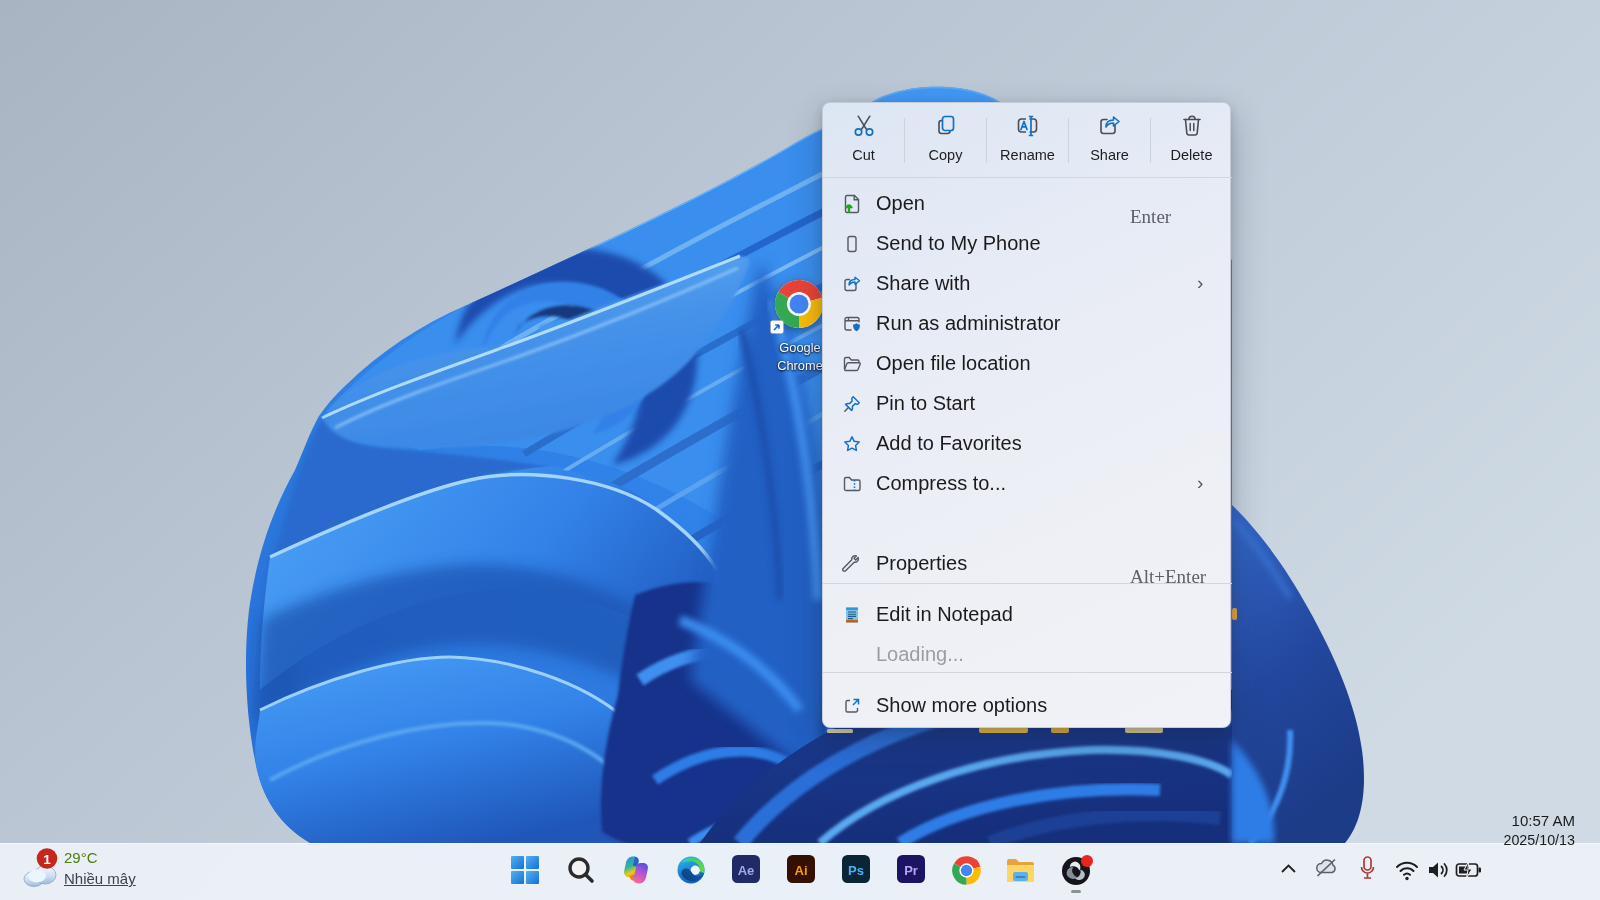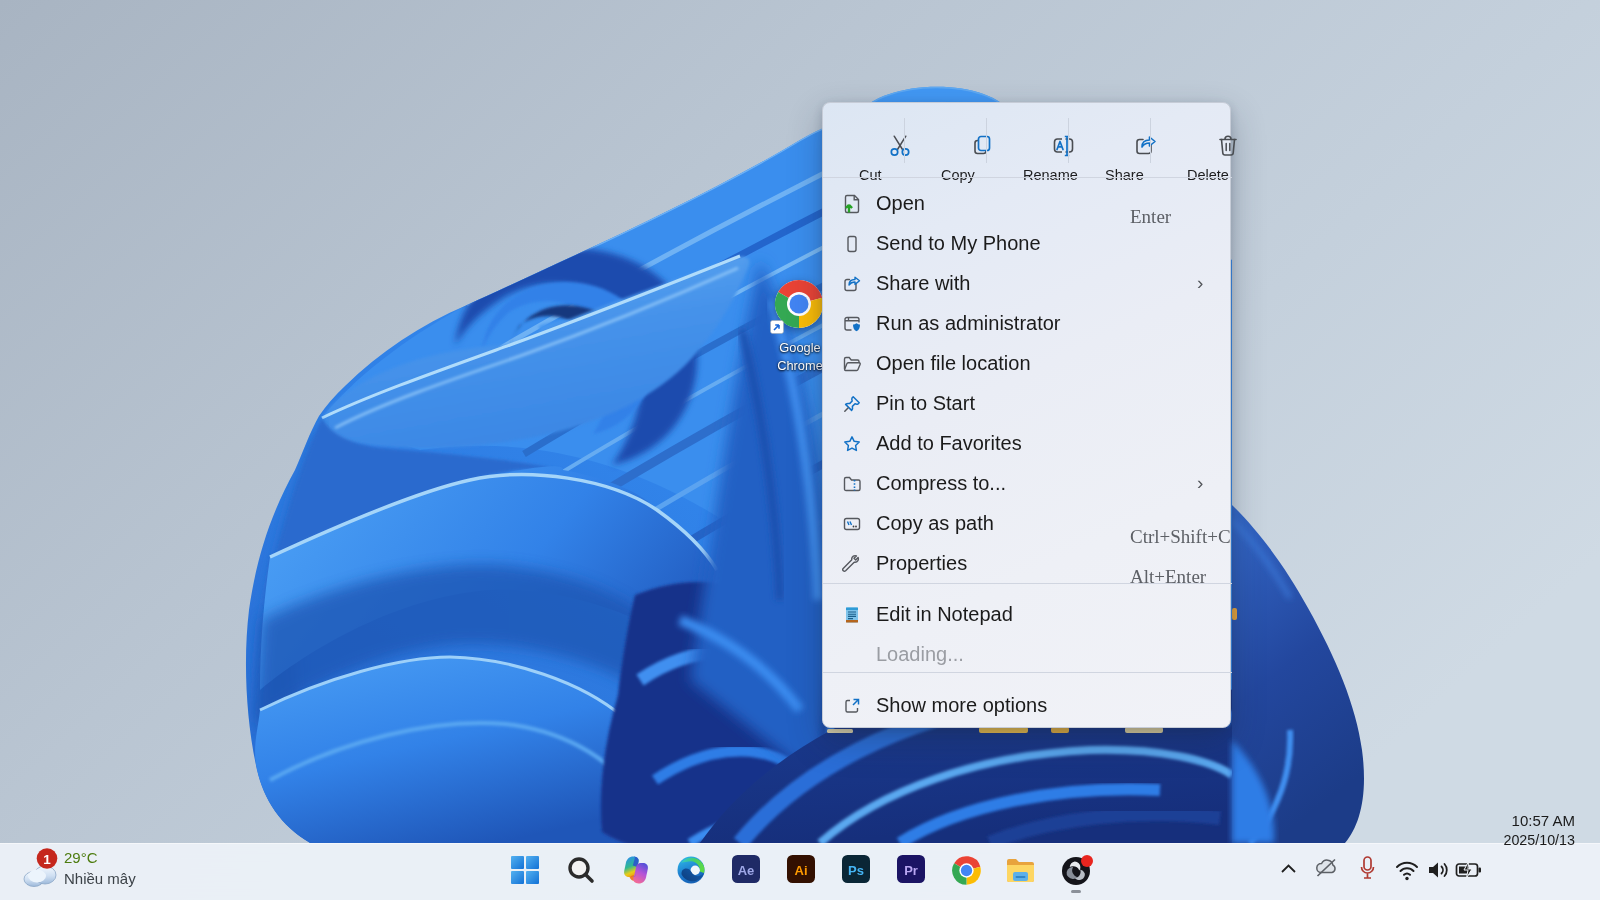--- a/index.html
+++ b/index.html
@@ -6,21 +6,21 @@
     font-family:"Liberation Sans",sans-serif;}
   #stage{position:relative;width:1600px;height:900px;overflow:hidden;}
   #wall{position:absolute;left:0;top:0;}
   
   #menu{position:absolute;left:822px;top:102px;width:409px;height:626px;
     border-radius:8px;border:1px solid #c6ccd7;
     background:linear-gradient(155deg,#dce6f3 0%,#e4eaf5 22%,#eaedf5 45%,#eef0f6 70%,#f1f2f7 100%);
     box-shadow:0 14px 34px rgba(30,40,60,.30), 0 3px 10px rgba(30,40,60,.18);
     box-sizing:border-box;}
   .toprow{position:absolute;left:0;top:0;width:100%;height:74px;}
-  .topcell{position:absolute;top:30px;width:81px;height:58px;color:#1d1d1f;font-size:14.5px;margin-left:36px;}
+  .topcell{position:absolute;top:10px;width:81px;height:58px;text-align:center;color:#1d1d1f;font-size:14.5px;}
   .topcell svg{display:block;margin:0 auto 8px auto;}
   .vsep{position:absolute;top:15px;width:1px;height:45px;background:#ccd3df;}
   .hsep{position:absolute;left:0px;width:409px;height:1px;background:#d0d5e0;}
   .mi{position:absolute;left:0;width:409px;height:40px;}
   .mi .ic{position:absolute;left:19px;top:10px;width:20px;height:20px;}
   .mi .lab{position:absolute;left:53px;top:0;line-height:38px;font-size:20px;color:#1b1b1b;white-space:nowrap;}
   .mi .sc{position:absolute;left:307px;top:14px;line-height:38px;font-size:19px;color:#5d6066;white-space:nowrap;font-family:Liberation Serif, serif;}
   .mi .chev{position:absolute;left:374px;top:-1px;line-height:40px;font-size:19px;color:#54575c;}
   
   #taskbar{position:absolute;left:0;top:843px;width:1600px;height:57px;
@@ -287,31 +287,20 @@
       </div>
   <div class="mi" style="top:361px;">
         <span class="ic">
     <svg width="20" height="20" viewBox="0 0 20 20" fill="none">
       <path d="M2.5 15 V5 a1.5 1.5 0 0 1 1.5 -1.5 h3.5 l2 2.5 h7 A1.5 1.5 0 0 1 18 7.5 V15 a1.5 1.5 0 0 1 -1.5 1.5 h-12 A1.5 1.5 0 0 1 2.5 15 Z" stroke="#55585e" stroke-width="1.4"></path>
       <path d="M12.5 6 v1.6 m0 1.6 v1.6 m0 1.6 v1.6 m0 1.6 v0.8" stroke="#1271c6" stroke-width="1.6"></path>
     </svg></span>
     <span class="lab">Compress to...</span>
         <span class="chev">›</span>
       </div>
-  <div class="mi" style="top:401px;">
-        <span class="ic">
-    <svg width="20" height="20" viewBox="0 0 20 20" fill="none">
-      <rect x="2.5" y="4.5" width="15" height="11" rx="2" stroke="#55585e" stroke-width="1.4"></rect>
-      <path d="M5.5 7.5 L7 11 M8 7.5 L9.5 11" stroke="#1271c6" stroke-width="1.4"></path>
-      <circle cx="11.5" cy="12.5" r="0.9" fill="#3c3f44"></circle>
-            <circle cx="14" cy="12.5" r="0.9" fill="#3c3f44"></circle>
-    </svg></span>
-    <span class="lab">Copy as path</span>
-        <span class="sc">Ctrl+Shift+C</span>
-      </div>
   <div class="mi" style="top:441px;">
         <span class="ic">
     <svg width="20" height="20" viewBox="0 0 20 20" fill="none">
       <path d="M12.2 8.2 L3.6 16.8 a1.7 1.7 0 0 1 -2.4 -2.4 L9.8 5.8 C9.5 4.2 10 2.9 11.3 2.1 C12.3 1.5 13.5 1.5 14.4 1.9 L12 4.3 L13.7 6 L16.1 3.6 C16.5 4.6 16.5 5.7 15.9 6.7 C15.1 8 13.8 8.5 12.2 8.2 Z" stroke="#55585e" stroke-width="1.4" stroke-linejoin="round"></path>
     </svg></span>
     <span class="lab">Properties</span>
         <span class="sc">Alt+Enter</span>
       </div>
   <div class="hsep" style="top:480px;"></div>
   <div class="mi" style="top:492px;">
@@ -348,21 +337,21 @@
           <stop offset="1" stop-color="#9db9da"></stop>
     </linearGradient>
   </defs>
   <ellipse cx="13" cy="34" rx="10" ry="7.5" fill="url(#cld)" stroke="#8aa6c6" stroke-width="0.8"></ellipse>
   <ellipse cx="24" cy="30" rx="11" ry="9" fill="url(#cld)" stroke="#8aa6c6" stroke-width="0.8"></ellipse>
   <ellipse cx="16" cy="31" rx="9" ry="6.5" fill="#ecf4fc"></ellipse>
   <circle cx="26" cy="13.5" r="10.3" fill="#c5271d"></circle>
   <text x="26" y="18.5" text-anchor="middle" font-size="13.5" font-weight="bold" fill="#fff" font-family="Liberation Sans">1</text>
 </svg>
 <div class="tico" style="left:64px;top:849px;font-size:15px;color:#4d7c0f;">29°C</div>
-<div class="tico" style="left:64px;top:870px;font-size:15px;color:#3c4248;">Nhiều mây</div>
+<div class="tico" style="left:64px;top:870px;font-size:15px;color:#3c4248;text-decoration:underline;">Nhiều mây</div>
 
 <svg class="tico" style="left:510px;" width="30" height="30" viewBox="0 0 30 30">
   <defs>
         <linearGradient id="wing" x1="0" y1="0" x2="1" y2="1">
     <stop offset="0" stop-color="#53b1f0"></stop>
           <stop offset="1" stop-color="#1271d6"></stop>
         </linearGradient>
       </defs>
   <rect x="1" y="1" width="13" height="13" rx="1" fill="url(#wing)"></rect>
   <rect x="16" y="1" width="13" height="13" rx="1" fill="url(#wing)"></rect>

